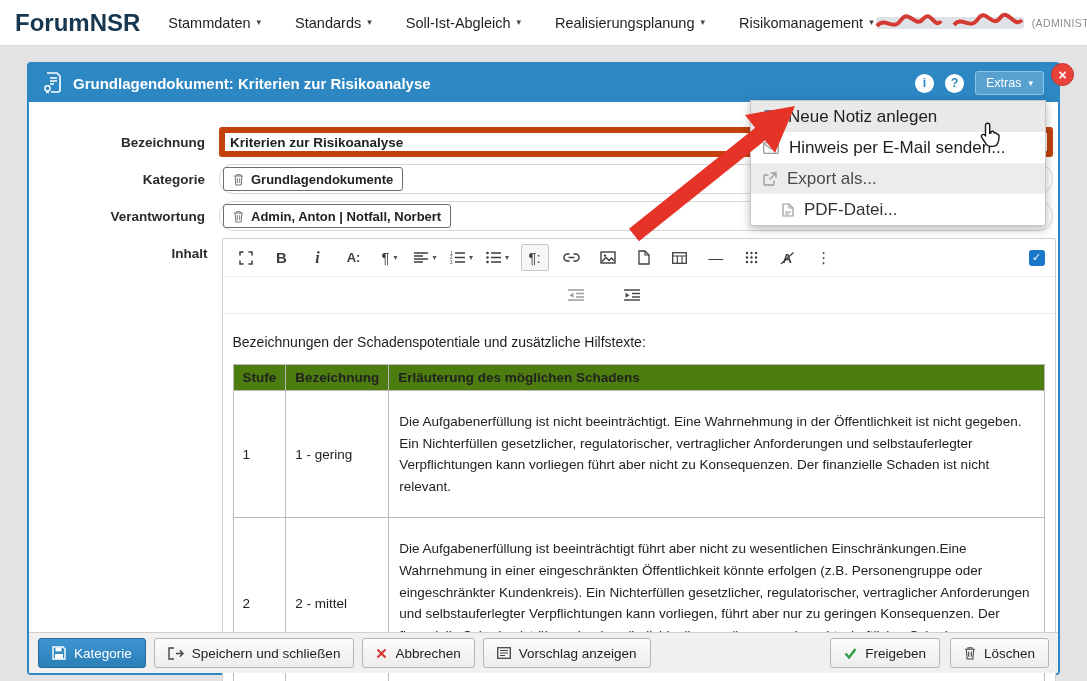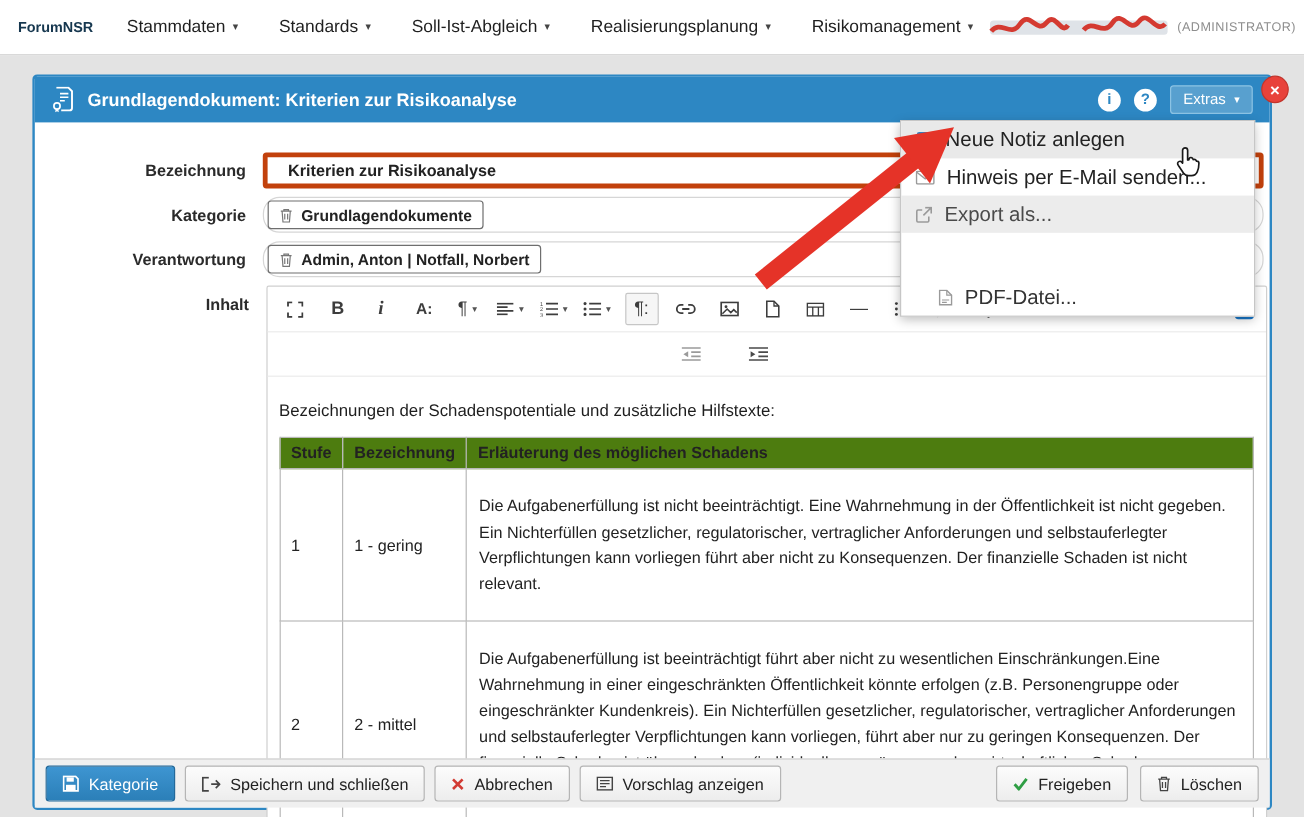--- a/index.html
+++ b/index.html
@@ -1,21 +1,21 @@
 <!DOCTYPE html>
 <html><head>
 <meta charset="utf-8">
 <style>
 *{margin:0;padding:0;box-sizing:border-box;}
 html,body{width:1087px;height:681px;}
 body{font-family:"Liberation Sans","DejaVu Sans",sans-serif;background:#e3e3e3;position:relative;overflow:hidden;}
 
 
 .topnav{position:absolute;top:0;left:0;right:0;height:46px;background:#fff;border-bottom:1px solid #d9d9d9;display:flex;align-items:center;white-space:nowrap;z-index:5;}
-.logo{margin-left:15px;font-size:12px;color:#16374f;cursor:pointer;}
+.logo{margin-left:15px;font-size:24px;color:#16374f;cursor:pointer;}
 .logo-f{font-weight:600;}
 .logo-n{font-weight:800;}
 .nav-items{display:flex;margin-left:28px;gap:34px;align-items:center;}
 .nav-item{display:flex;align-items:center;gap:6px;font-size:14.5px;color:#1f1f1f;cursor:pointer;}
 .caret{font-size:9px;color:#444;line-height:1;}
 .nav-right{margin-left:auto;display:flex;align-items:center;height:100%;cursor:pointer;}
 .redacted{position:relative;width:152px;height:22px;margin-right:6px;}
 .redacted .bar{position:absolute;top:5px;left:2px;right:2px;height:12px;background:#dfe3e8;border-radius:3px;}
 .redacted svg{position:absolute;top:0;left:0;}
 .role{font-size:10.5px;color:#8e8e8e;letter-spacing:.4px;margin-right:7px;}
@@ -29,21 +29,21 @@
 .extras-btn{background:#58a0cf;border:1px solid #8cc3e4;color:#fff;font-size:12.5px;height:24px;padding:0 10px;border-radius:3px;display:flex;align-items:center;gap:7px;cursor:pointer;font-family:inherit;}
 .extras-btn .caret{color:#fff;}
 .close-btn{position:absolute;top:-1px;right:-16px;width:23px;height:23px;border-radius:50%;background:#e8423b;border:1px solid #c2352c;color:#fff;font-size:14px;font-weight:700;display:flex;align-items:center;justify-content:center;cursor:pointer;z-index:30;font-family:inherit;line-height:1;}
 
 
 .form-area{padding-top:25px;}
 .form-row{display:flex;align-items:center;margin:0 0 7px 0;}
 .form-row.top{align-items:flex-start;justify-content:center;}
 .flabel{width:190px;padding-right:14px;text-align:right;font-size:13.5px;font-weight:700;color:#2b2b2b;}
 .form-row.top .flabel{padding-top:8px;}
-.text-input{width:834px;height:30px;border:4px solid #c2410c;border-radius:3px;font-family:inherit;font-size:13.5px;font-weight:700;color:#222;padding:0 17px;background:#fff;}
+.text-input{width:834px;height:30px;border:6px solid #c2410c;border-radius:3px;font-family:inherit;font-size:13.5px;font-weight:700;color:#222;padding:0 5px;background:#fff;}
 .chip-field{width:834px;height:30px;border:1px solid #d6d6d6;border-radius:14px;display:flex;align-items:center;padding:0 3px;background:#fff;}
 .chip{display:inline-flex;align-items:center;gap:7px;height:24px;padding:0 9px;border:1px solid #6e6e6e;border-radius:3px;font-size:13px;font-weight:700;color:#222;background:#fff;cursor:default;}
 
 
 .editor{width:834px;border:1px solid #cfcfcf;border-radius:2px;background:#fff;}
 .tbar1{display:flex;align-items:center;height:38px;padding:0 10px;gap:10px;border-bottom:1px solid #ececec;}
 .tb{min-width:26px;height:27px;display:inline-flex;align-items:center;justify-content:center;gap:3px;color:#3d3d3d;font-size:15px;cursor:pointer;border-radius:2px;}
 .tb .glyph-b{font-weight:800;font-size:15px;}
 .tb .glyph-i{font-family:"Liberation Serif","DejaVu Serif",serif;font-style:italic;font-weight:700;font-size:16px;}
 .tb .glyph{font-size:15px;}
@@ -66,21 +66,21 @@
 .modal-footer{position:absolute;left:0;right:0;bottom:0;height:41px;background:#f0f0f0;border-top:1px solid #cfcfcf;display:flex;align-items:center;gap:8px;padding:0 9px;}
 .btn{height:30px;display:inline-flex;align-items:center;gap:8px;padding:0 13px;font-size:13.5px;color:#222;background:linear-gradient(#fcfcfc,#ededed);border:1px solid #b5b5b5;border-radius:3px;cursor:pointer;font-family:inherit;white-space:nowrap;}
 .btn-primary{background:linear-gradient(#3e95d1,#2b7fb8);border-color:#23699a;color:#fff;}
 .footer-right{margin-left:auto;display:flex;gap:10px;}
 
 
 .dropdown{position:absolute;left:721px;top:36px;width:296px;background:#fff;border:1px solid #c6c6c6;box-shadow:0 3px 9px rgba(0,0,0,.28);z-index:20;}
 .mi{height:31px;display:flex;align-items:center;gap:10px;padding:0 12px;font-size:17px;color:#222;cursor:pointer;}
 .mi.hl{background:#e9e9e9;}
 .mi.grp{background:#ececec;color:#4a4a4a;cursor:default;}
-.mi.sub{padding-left:31px;color:#333;margin-top:38px;}
+.mi.sub{padding-left:31px;color:#333;}
 
 
 .annot-arrow{position:absolute;left:598px;top:93px;z-index:40;pointer-events:none;}
 .cursor{position:absolute;left:980px;top:122px;z-index:50;pointer-events:none;}
 .svgi{display:block;}
 </style>
 </head>
 <body>
 
 <header class="topnav">

